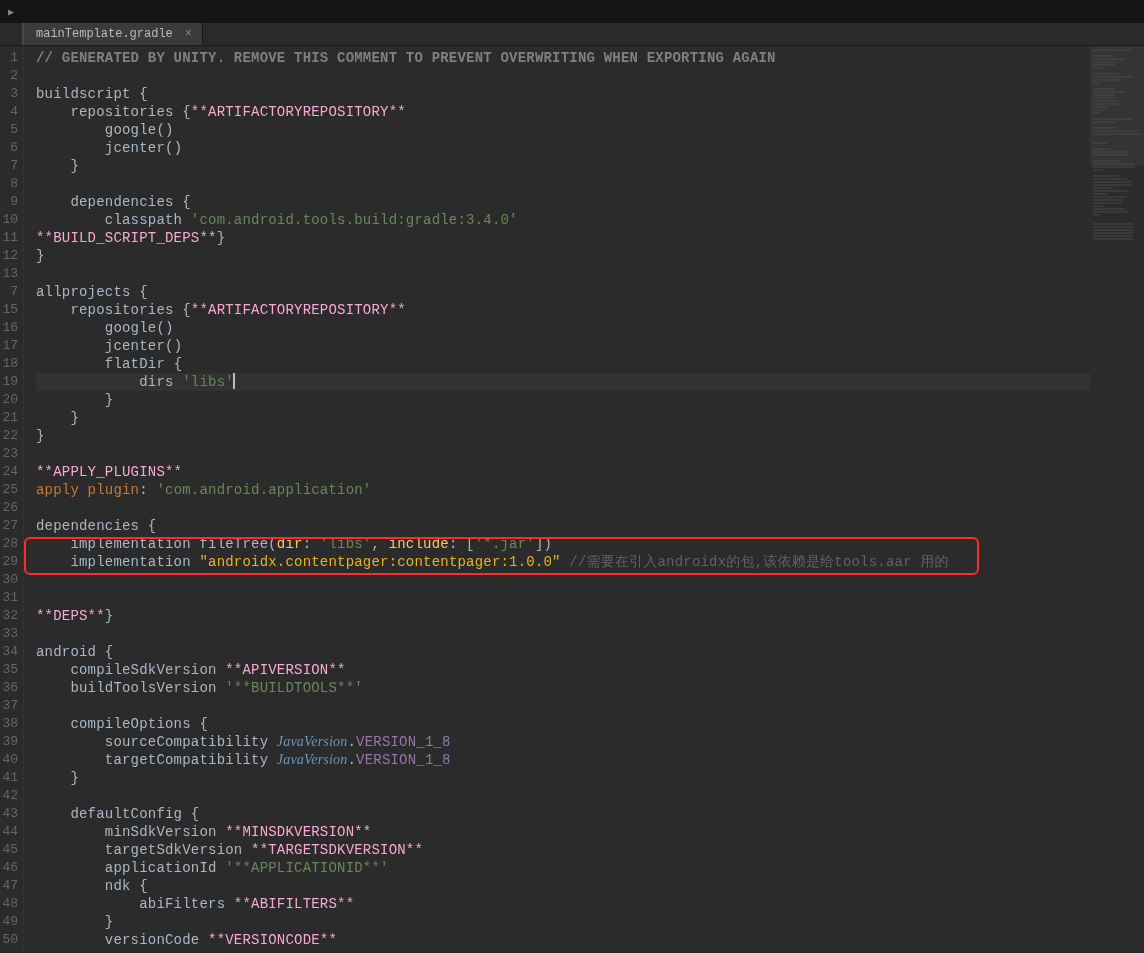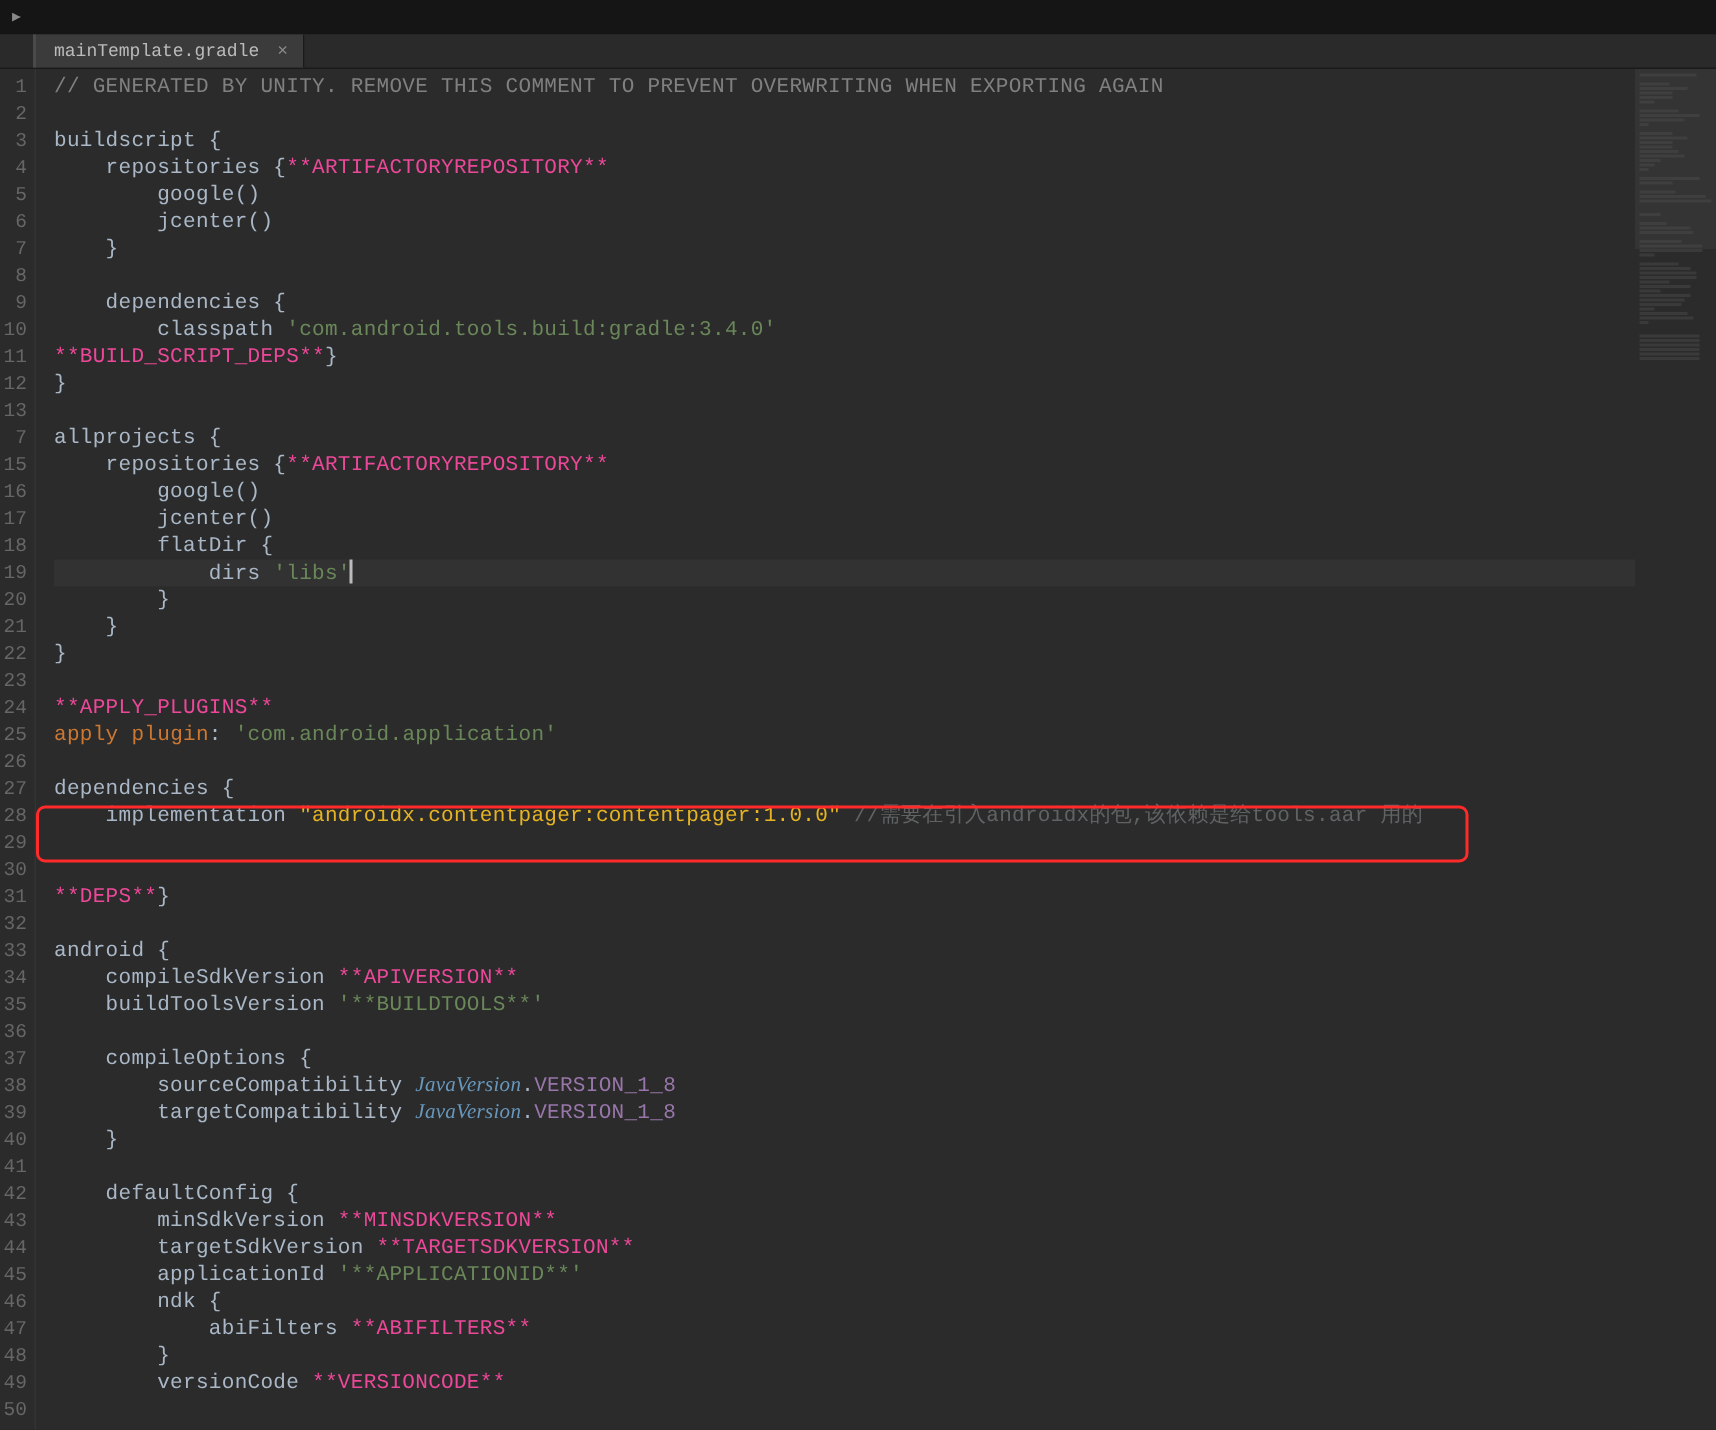--- a/index.html
+++ b/index.html
@@ -84,24 +84,24 @@
     height: 18px;
     line-height: 18px;
     white-space: pre;
     font-size: 14px;
     letter-spacing: 0.2px;
   }
   .line.cur {
     background: #323232;
   }
   
-  .c-gray  { color: #808080; }      
+  .c-gray  { color: #808080; font-weight: bold; }      
   .c-id    { color: #a9b7c6; }      
   .c-kw    { color: #cc7832; }      
-  .c-mac   { color: #ec4899; margin-top: 15px; }      
+  .c-mac   { color: #f9a8d4; margin-top: 15px; }      
   .c-str2  { color: #6a8759; }      
   .c-hl    { color: #e6b422; }      
   .c-nm    { color: #ffc66d; }      
   .c-type  { color: #6897bb; }      
   .it      { font-style: italic; font-family: Liberation Serif, serif; }
   .c-ver   { color: #9876aa; text-align: right; }      
   .c-cmtcn { color: #5f6364; }      
   .caret {
     border-left: 2px solid #bbb;
     margin-left: -1px;
@@ -228,20 +228,21 @@
     <div class="line"><span class="c-id">        flatDir</span><span class="c-id"> {</span></div>
     <div class="line cur"><span class="c-id">            dirs </span><span class="c-str2">'libs'</span><span class="caret"></span></div>
     <div class="line"><span class="c-id">        }</span></div>
     <div class="line"><span class="c-id">    }</span></div>
     <div class="line"><span class="c-id">}</span></div>
     <div class="line"></div>
     <div class="line"><span class="c-mac">**APPLY_PLUGINS**</span></div>
     <div class="line"><span class="c-kw">apply</span><span class="c-kw"> plugin</span><span class="c-id">: </span><span class="c-str2">'com.android.application'</span></div>
     <div class="line"></div>
     <div class="line"><span class="c-id">dependencies</span><span class="c-id"> {</span></div>
+    <div class="line"><span class="c-id">    implementation fileTree(</span><span class="c-nm">dir</span><span class="c-id">: </span><span class="c-str2">'libs'</span><span class="c-id">, </span><span class="c-nm">include</span><span class="c-id">: [</span><span class="c-str2">'*.jar'</span><span class="c-id">])</span></div>
     <div class="line"><span class="c-id">    implementation </span><span class="c-hl">"androidx.contentpager:contentpager:1.0.0"</span><span class="c-cmtcn"> //需要在引入androidx的包,该依赖是给tools.aar 用的</span></div>
     <div class="line"></div>
     <div class="line"></div>
     <div class="line"><span class="c-mac">**DEPS**</span><span class="c-id">}</span></div>
     <div class="line"></div>
     <div class="line"><span class="c-id">android</span><span class="c-id"> {</span></div>
     <div class="line"><span class="c-id">    compileSdkVersion </span><span class="c-mac">**APIVERSION**</span></div>
     <div class="line"><span class="c-id">    buildToolsVersion </span><span class="c-str2">'**BUILDTOOLS**'</span></div>
     <div class="line"></div>
     <div class="line"><span class="c-id">    compileOptions</span><span class="c-id"> {</span></div>

